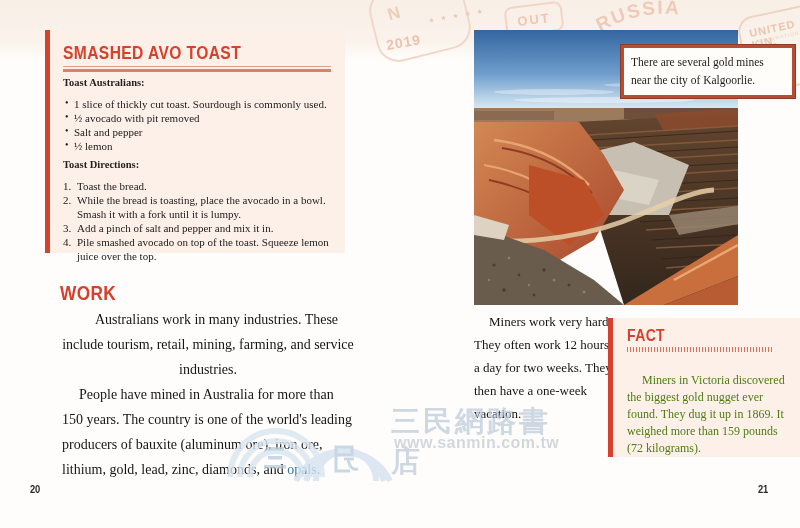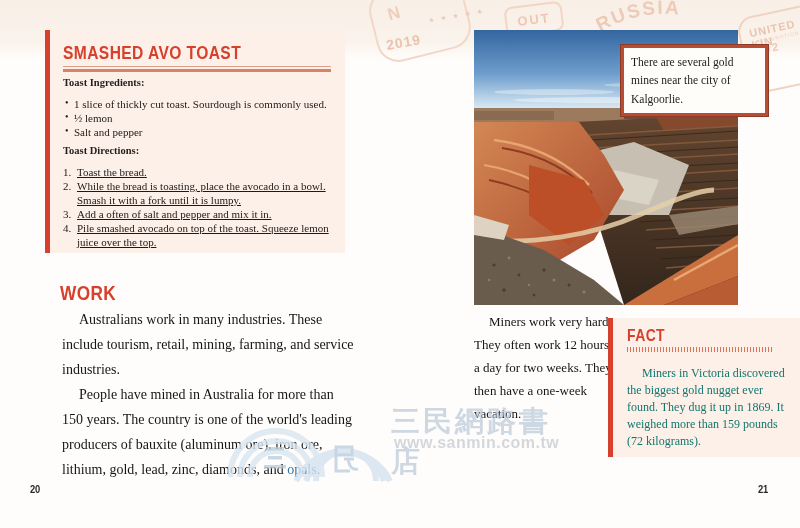--- a/index.html
+++ b/index.html
@@ -35,41 +35,41 @@
     background:#fdf0e8; border-left:5px solid #d6402c; padding:12px 10px 24px 13px; }
   .recipe-title { font-size:19px; }
   .title-rule { margin-top:2px; height:6px; width:268px;
     border-top:1.5px solid #d9a18c; border-bottom:3px solid #dd8166; }
   .recipe-intro { margin-top:5px; font-size:11.5px; line-height:1.55; color:#1d1b1a; text-indent:16px; }
   .sub-head { margin-top:5px; font-size:10.5px; font-weight:bold; color:#231f1d; }
   .r-list { list-style:none; margin-top:10px; font-size:11px; line-height:1.27; color:#1d1b1a; }
   .r-list li { position:relative; padding-left:11px; }
   ul.r-list li::before { content:"\2022"; position:absolute; left:2px; top:-1px; font-size:10px; }
   ol.r-list { counter-reset:step; }
-  ol.r-list li { counter-increment:step; padding-left:14px;text-decoration:underline; }
+  ol.r-list li { counter-increment:step; padding-left:14px; }
   ol.r-list li::before { content:counter(step) "."; position:absolute; left:0; }
 
   
   .work-title { position:absolute; left:60px; top:281px; font-size:21px; }
-  .work-p1 { position:absolute; left:62px; top:307px; width:292px; font-size:14px; line-height:25px; color:#161514; text-indent:17px; }
+  .work-p1 { position:absolute; left:62px; top:307px; width:292px; font-size:14px; line-height:25px; color:#161514; text-indent:17px;text-align:center; }
   .work-p2 { position:absolute; left:62px; top:382px; width:294px; font-size:14px; line-height:25px; color:#161514; text-indent:17px; }
   .glossary { color:#35719f; }
 
   
   .photo { position:absolute; left:474px; top:30px; width:264px; height:275px; }
-  .caption-box { position:absolute; left:621px; top:45px; width:147px;
+  .caption-box { position:absolute; left:621px; top:45px; width:174px;
     background:#fffdfa; border:3px solid #bb4c34; outline:1px solid #8d3a27;
     padding:5px 7px; font-size:11.5px; line-height:1.6; color:#1d1b1a; }
   .miners-p { position:absolute; left:474px; top:310px; width:138px; font-size:13px; line-height:23px; color:#161514; text-indent:15px; }
   .fact-box { position:absolute; left:608px; top:318px; width:192px; height:139px;
     background:#fdf0e8; border-left:5px solid #d6402c; padding:8px 9px 6px 14px; }
   .fact-title { font-size:17px; }
   .fact-rule { margin-top:1px; height:5px; width:146px;
     background:repeating-linear-gradient(90deg,#dd7156 0 1px, rgba(0,0,0,0) 1px 3px); }
-  .fact-text { margin-top:13px; font-size:12px; line-height:17px; color:#0f766e; text-indent:15px; }
+  .fact-text { margin-top:20px; font-size:12px; line-height:17px; color:#4d7c0f; text-indent:15px; }
 
   .page-num { position:absolute; font-family:"Liberation Sans", sans-serif; font-weight:700;
     font-size:11px; color:#2a2a2a; transform:scaleX(.85); }
   .pn-left { left:29px; top:483px; }
   .pn-right { left:757px; top:483px; }
 
   
   .watermark { position:absolute; left:228px; top:385px; width:350px; height:115px; z-index:6; opacity:.85; pointer-events:none; }
   .wm-brand { position:absolute; left:163px; top:17px; font-size:29px; font-weight:bold;
     color:#b7c7d8; letter-spacing:3px; font-family:"DejaVu Sans", sans-serif; opacity:.8; }
@@ -96,31 +96,32 @@
   <div class="stamp stars">★ ★ ★ ★ ★</div>
   <div class="stamp year-text">2019</div>
   <div class="stamp uk-ring"></div>
   <div class="stamp uk-name">UNITED KIN</div>
   <div class="stamp uk-sub">IMMIGRATION OF</div>
   <div class="stamp uk-code">502</div>
 
   <div class="recipe-box">
     <span class="disp recipe-title">SMASHED AVO TOAST</span>
     <div class="title-rule"></div>
-    <p class="sub-head">Toast Ingredients:</p>
+    <p class="sub-head">Toast Australians:</p>
     <ul class="r-list">
         <li>1 slice of thickly cut toast. Sourdough is commonly used.</li>
+        <li>½ avocado with pit removed</li>
+        <li>Salt and pepper</li>
         <li>½ lemon</li>
-        <li>Salt and pepper</li>
       </ul>
     <p class="sub-head">Toast Directions:</p>
     <ol class="r-list">
         <li>Toast the bread.</li>
         <li>While the bread is toasting, place the avocado in a bowl. Smash it with a fork until it is lumpy.</li>
-        <li>Add a often of salt and pepper and mix it in.</li>
+        <li>Add a pinch of salt and pepper and mix it in.</li>
         <li>Pile smashed avocado on top of the toast. Squeeze lemon juice over the top.</li>
       </ol>
   </div>
 
   <span class="disp work-title">WORK</span>
   <p class="work-p1">Australians work in many industries. These include tourism, retail, mining, farming, and service industries.</p>
   <p class="work-p2"><span>People have mined in Australia for more than 150 years. The country is one of the world's leading producers of bauxite (aluminum ore), iron ore, lithium, gold, lead, zinc, diamonds, and </span><span class="glossary">opals.</span></p>
 
   <span class="page-num pn-left">20</span>
 

